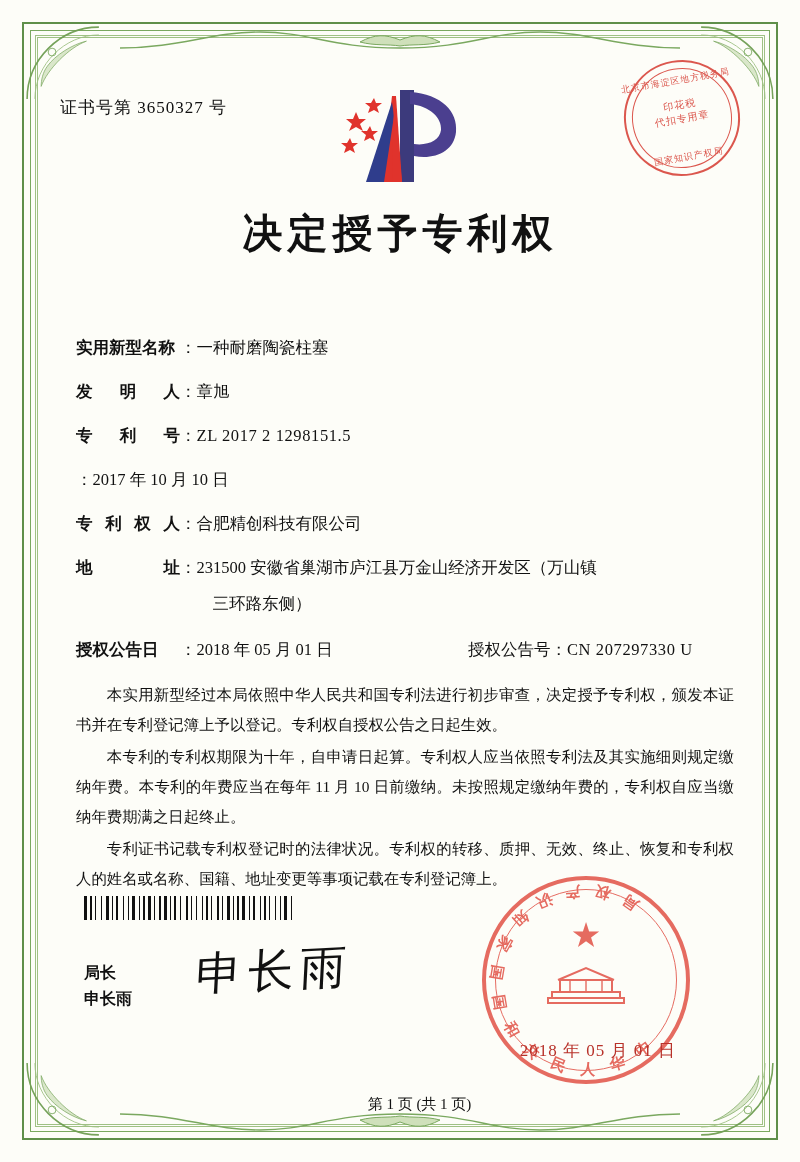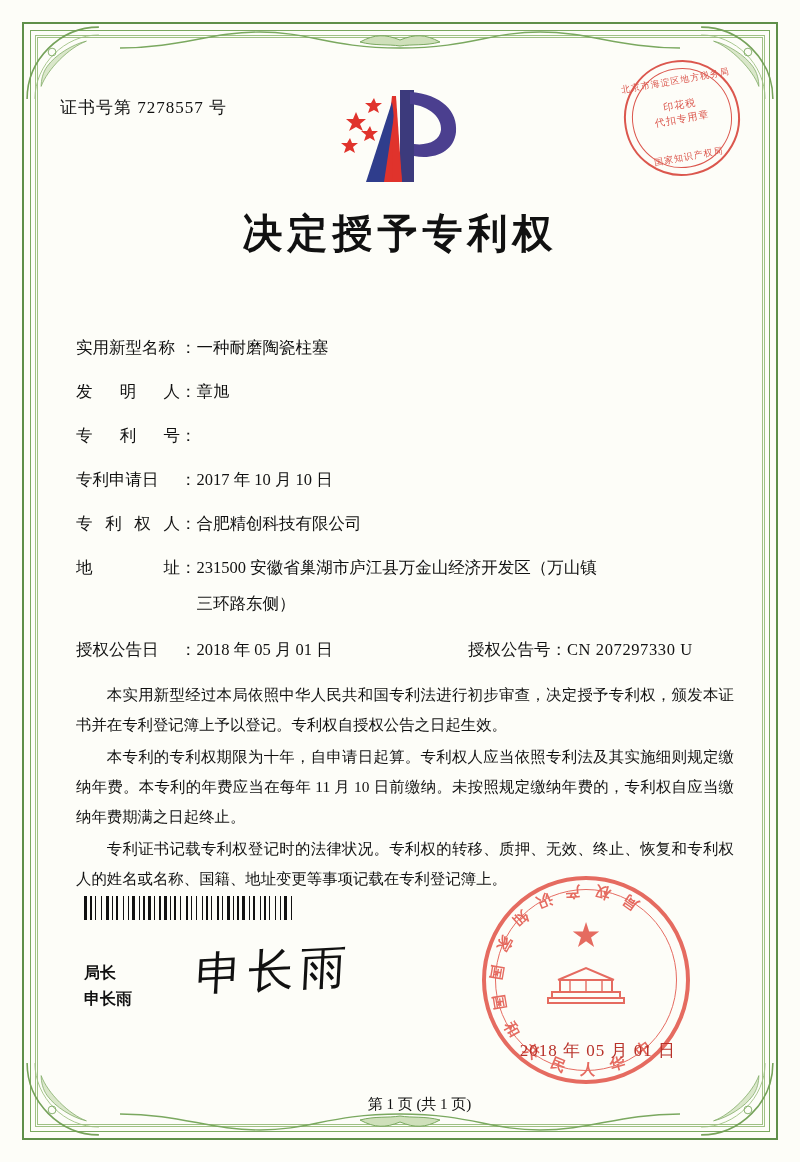--- a/index.html
+++ b/index.html
@@ -153,33 +153,35 @@
     line-height: 44px;
   }
   .field-row {
     display: flex;
     align-items: flex-start;
   }
   .f-label {
     width: 104px;
     flex: 0 0 104px;
     letter-spacing: 0;
+    font-weight: bold;
   }
   .f-label.spread {
     display: flex;
     justify-content: space-between;
   }
   .f-colon {
     flex: 0 0 10px;
   }
   .f-value {
     flex: 1 1 auto;
   }
   .f-value .second-line {
     display: block;
+    margin-left: 16px;
     margin-top: -8px;
   }
   .mono-val {
     font-family: "Liberation Serif", serif;
     letter-spacing: .6px;
   }
 
   .row-two-col {
     display: flex;
     align-items: baseline;
@@ -344,21 +346,21 @@
 
   <svg class="flourish-top" viewBox="0 0 560 30" preserveAspectRatio="none">
     <path d="M0 22 C60 22 90 6 140 6 C190 6 210 22 280 22 C350 22 370 6 420 6 C470 6 500 22 560 22" fill="none" stroke="#7aa85f" stroke-width="1.4"></path>
     <path d="M240 16 C255 8 265 8 280 14 C295 8 305 8 320 16 C305 20 292 18 280 20 C268 18 255 20 240 16 Z" fill="#cfe0ba" stroke="#7aa85f" stroke-width="1"></path>
   </svg>
   <svg class="flourish-bottom" viewBox="0 0 560 30" preserveAspectRatio="none">
     <path d="M0 22 C60 22 90 6 140 6 C190 6 210 22 280 22 C350 22 370 6 420 6 C470 6 500 22 560 22" fill="none" stroke="#7aa85f" stroke-width="1.4"></path>
     <path d="M240 16 C255 8 265 8 280 14 C295 8 305 8 320 16 C305 20 292 18 280 20 C268 18 255 20 240 16 Z" fill="#cfe0ba" stroke="#7aa85f" stroke-width="1"></path>
   </svg>
 
-  <div class="cert-no">证书号第 7278557 号</div>
+  <div class="cert-no">证书号第 3650327 号</div>
 
   <svg class="logo" viewBox="0 0 140 110">
     <path d="M70 8 L70 100 L84 100 L84 8 Z" fill="#3c3a7c"></path>
     <path d="M80 10 C112 12 128 30 126 50 C124 70 104 78 84 74 L84 62 C98 64 110 58 111 48 C112 36 100 24 80 22 Z" fill="#4b3f8f"></path>
     <path d="M62 14 L52 100 L72 100 L66 14 Z" fill="#e0332c"></path>
     <path d="M62 20 L36 100 L54 100 L64 34 Z" fill="#2f3d8c"></path>
     <path d="M64 18 L72 100 L62 100 Z" fill="#e0332c"></path>
     <g fill="#e0332c">
       <polygon points="26,30 29,37 36,37 30,42 33,49 26,45 19,49 22,42 16,37 23,37"></polygon>
       <polygon points="44,16 46,21 52,21 47,25 49,31 44,28 38,31 40,25 35,21 41,21"></polygon>
@@ -397,24 +399,24 @@
       <div class="f-value">章旭</div>
     </div>
 
     <div class="field-row">
       <div class="f-label spread">
         <span>专</span>
           <span>利</span>
           <span>号</span>
       </div>
       <div class="f-colon">：</div>
+      <div class="f-value mono-val">ZL 2017 2 1298151.5</div>
     </div>
 
     <div class="field-row">
-      <div class="f-label">专利申请日</div>
       <div class="f-colon">：</div>
       <div class="f-value">2017 年 10 月 10 日</div>
     </div>
 
     <div class="field-row">
       <div class="f-label spread">
         <span>专</span>
           <span>利</span>
           <span>权</span>
           <span>人</span>

